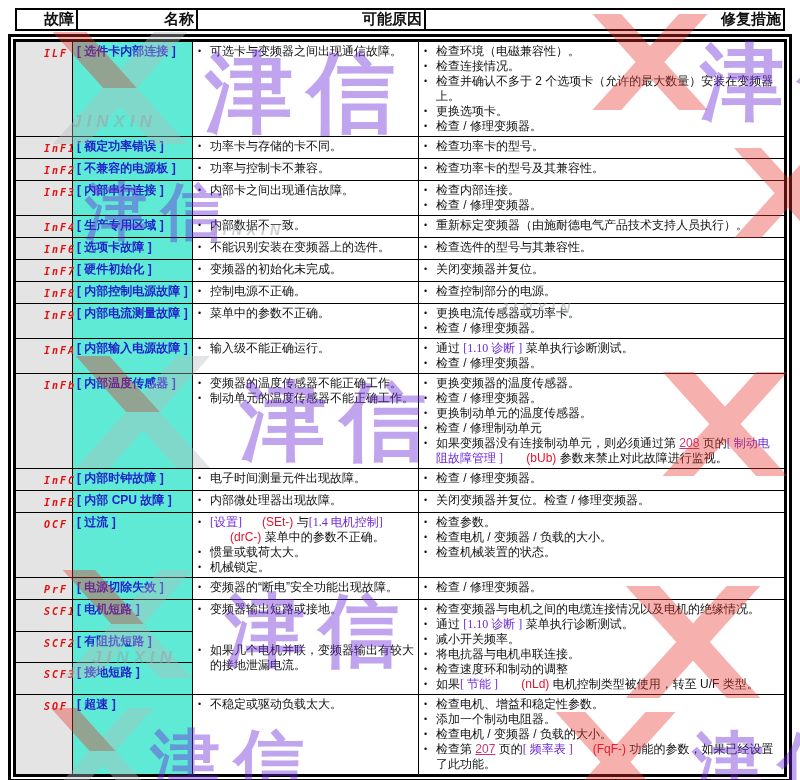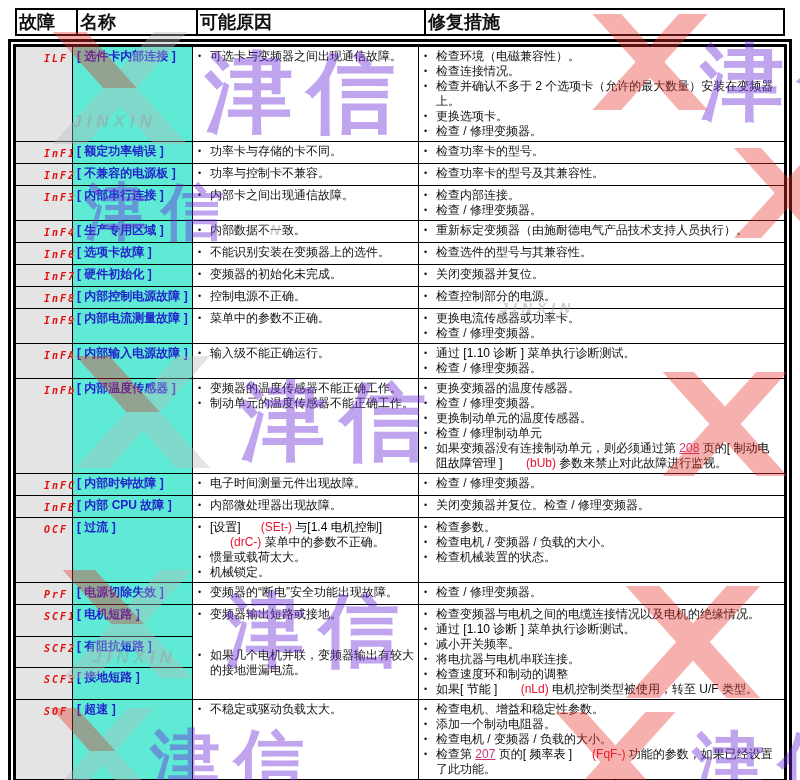--- a/index.html
+++ b/index.html
@@ -6,40 +6,40 @@
   .page{
     position:relative;width:800px;height:780px;overflow:hidden;
     font-family:"Liberation Sans","DejaVu Sans",sans-serif;
     font-size:12px;color:#111;background:#fff;
   }
   
   table{border-collapse:collapse;table-layout:fixed;}
   .hdr{margin:8px 0 0 15px;width:770px;border:2px solid #000;}
   .hdr th{
     border:2px solid #000;height:19px;padding:0 2px;
-    font-size:18px;font-weight:bold;text-align:left;background:#fff;
+    font-size:15px;font-weight:bold;text-align:right;background:#fff;
   }
   
   .body-outer{
     margin:3px 8px 0 8px;border:3px solid #000;padding:2px;background:#fff;
   }
   .body-tbl{width:100%;border:3px solid #000;}
   .body-tbl td{border:1px solid #000;vertical-align:top;padding:2px 4px;line-height:15px;}
   td.c-fault{background:#e4e4e4;text-align:center;padding-top:4px;}
   td.c-name{background:#5eead4;}
   .code{
     font-family:"DejaVu Sans Mono","Liberation Mono",monospace;
     font-style:italic;font-weight:bold;color:#e01010;
     font-size:10px;letter-spacing:2px;white-space:nowrap;margin-left:24px;
   }
   .fname{color:#2222cc;font-weight:bold;}
   .bullet{display:flex;align-items:flex-start;}
   .bullet .dot{flex:0 0 12px;font-size:9px;line-height:15px;text-align:left;padding-left:1px;}
   .bullet .txt{flex:1 1 auto;}
-  .c-blue{color:#000000;}
+  .c-blue{color:#6d28d9;font-family:Liberation Serif, serif;}
   .c-red{color:#e8112d;margin-left:20px;}
   .c-link{color:#cc3377;text-decoration:underline;cursor:pointer;}
   
   .wm-layer{position:absolute;inset:0;pointer-events:none;z-index:6;}
   .wm{position:absolute;}
   .wm-cn{
     font-weight:bold;color:#6d28d9;opacity:.42;letter-spacing:14px;white-space:nowrap;
     font-family:Liberation Serif, serif;
   }
   .wm-en{

